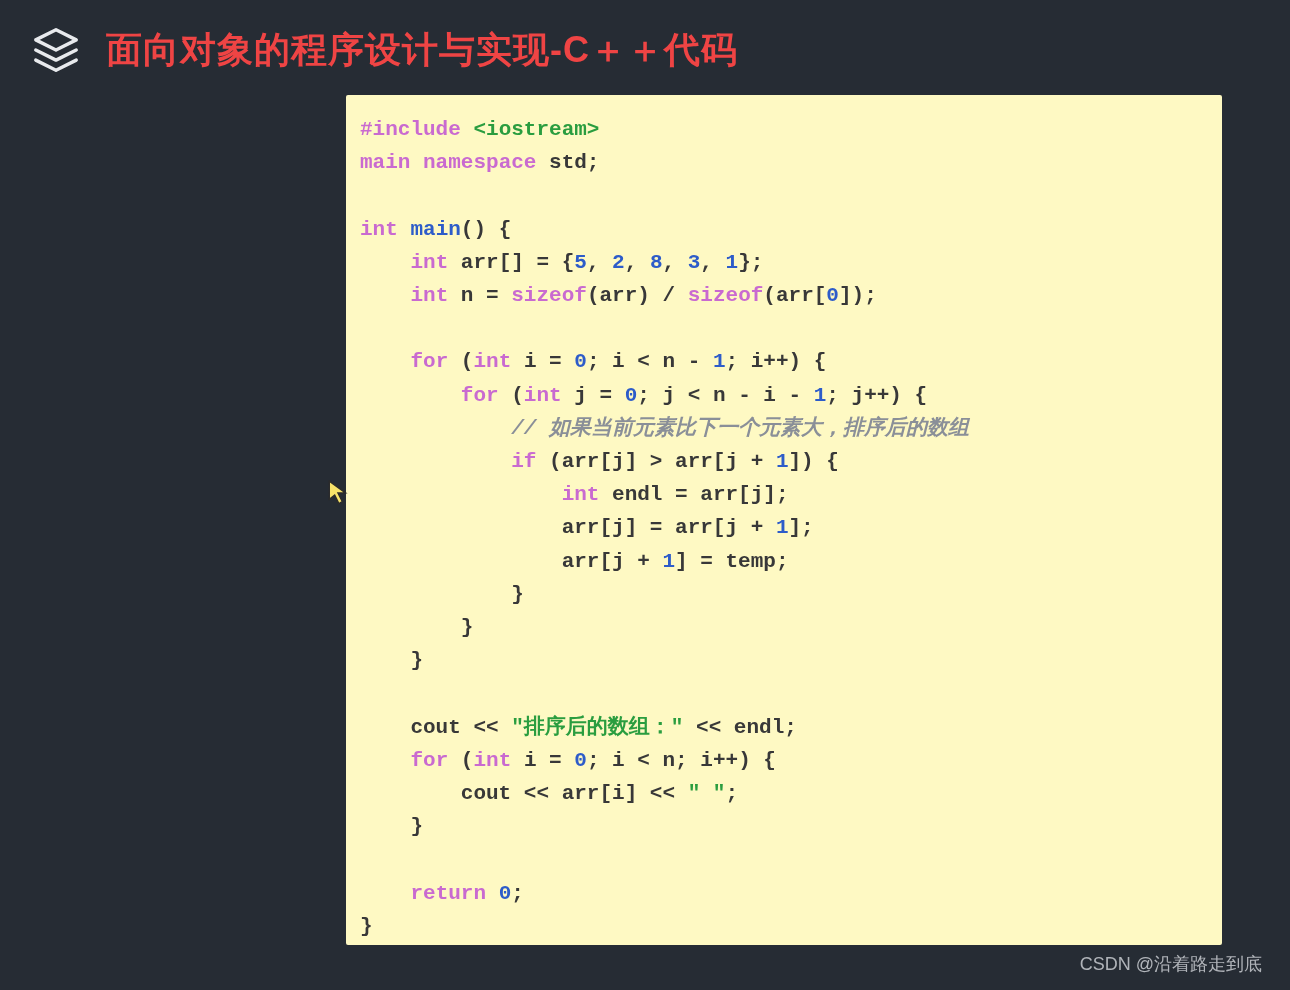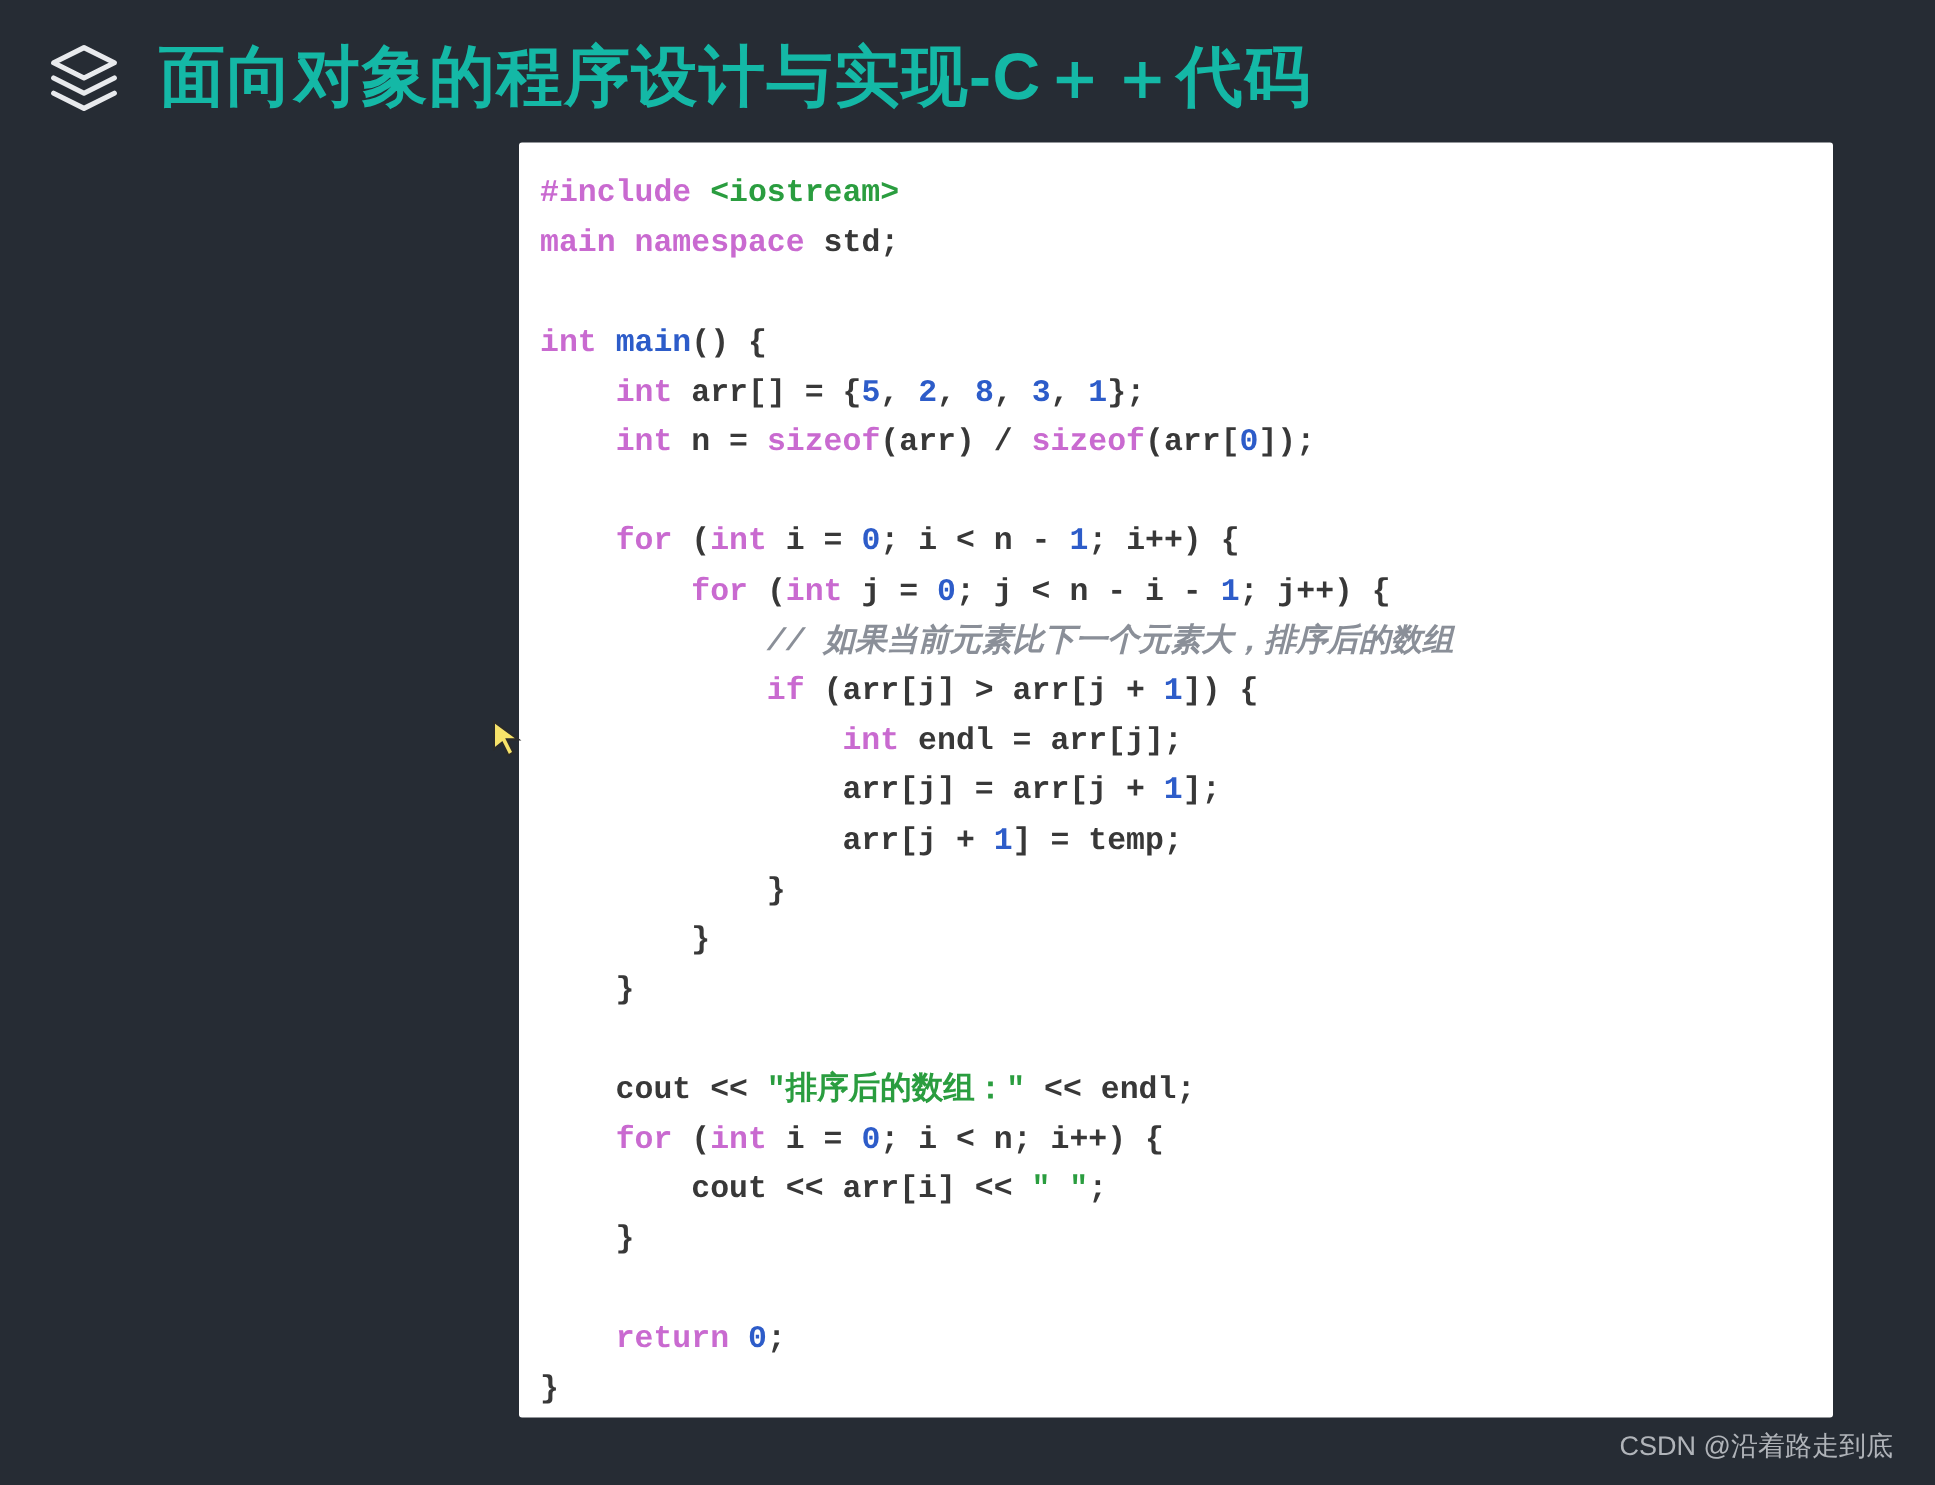--- a/index.html
+++ b/index.html
@@ -18,32 +18,32 @@
       gap: 22px;
     }
     .header-icon {
       width: 56px;
       height: 56px;
       display: flex;
       align-items: center;
       justify-content: center;
     }
     .header-title {
-      color: #14b8a6;
-      font-size: 44px;
+      color: #ef4444;
+      font-size: 36px;
       font-weight: 600;
       letter-spacing: 1px;
     }
     .code-panel {
       position: absolute;
       left: 346px;
       top: 95px;
       width: 876px;
       height: 850px;
-      background: #ffffff;
+      background: #fef9c3;
       border-radius: 2px;
       padding: 18px 14px;
       font-family: "Consolas", "Courier New", monospace;
       font-size: 21px;
       line-height: 33.2px;
       font-weight: 700;
       color: #383838;
       overflow: hidden;
     }
     .code-line { white-space: pre; }

